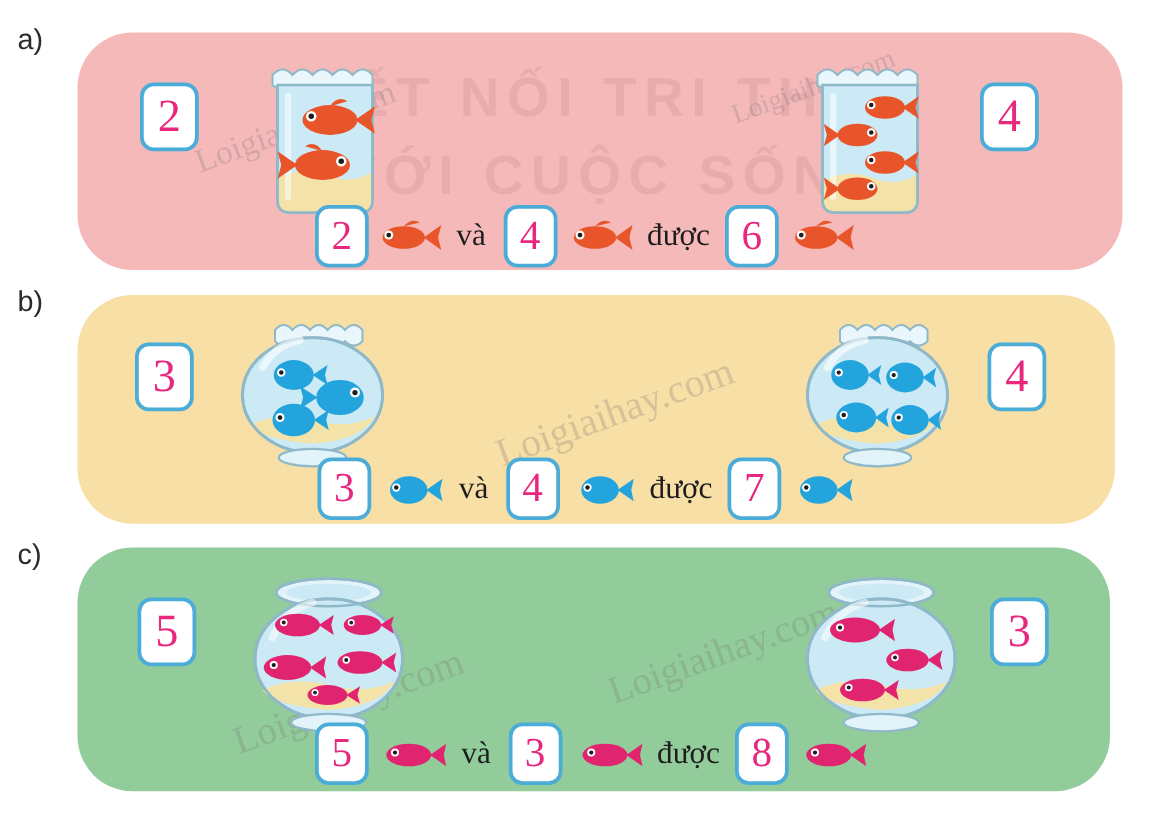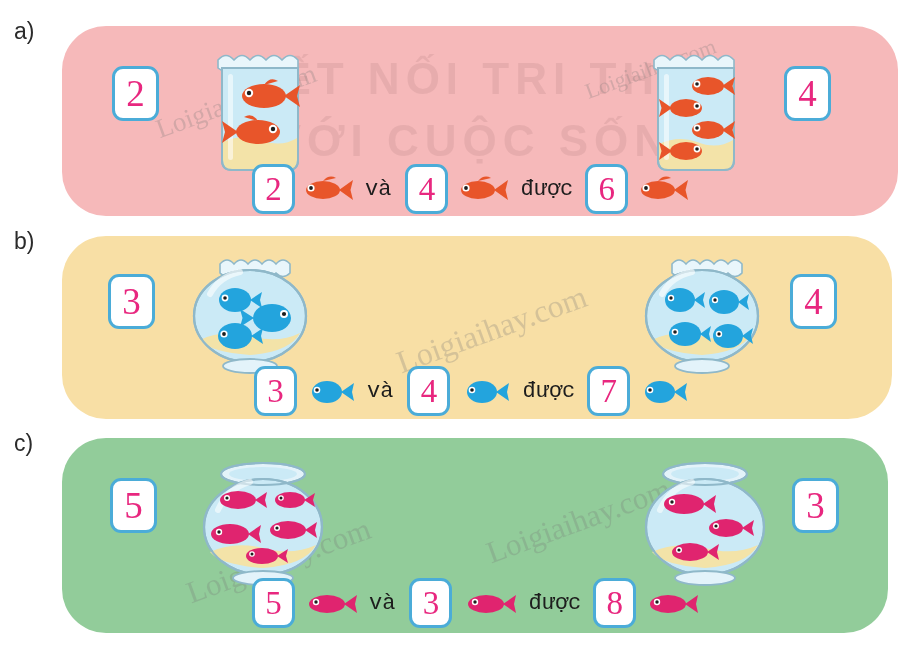--- a/index.html
+++ b/index.html
@@ -103,22 +103,22 @@
     display: flex;
     align-items: center;
     justify-content: center;
     font-family: "Liberation Serif", serif;
     font-size: 33px;
     color: #e8277f;
     box-sizing: border-box;
     flex: 0 0 auto;
   }
   .eq-word {
-    font-family: Liberation Mono, monospace;
-    font-size: 22px;
+    font-family: Liberation Serif, serif;
+    font-size: 25px;
     color: #1d1d1d;
     flex: 0 0 auto;
   }
   .eq-fish { flex: 0 0 auto; display: block; }
 
   
   .vessel { position: absolute; }
   .vessel svg { display: block; }
 </style>
 </head>

